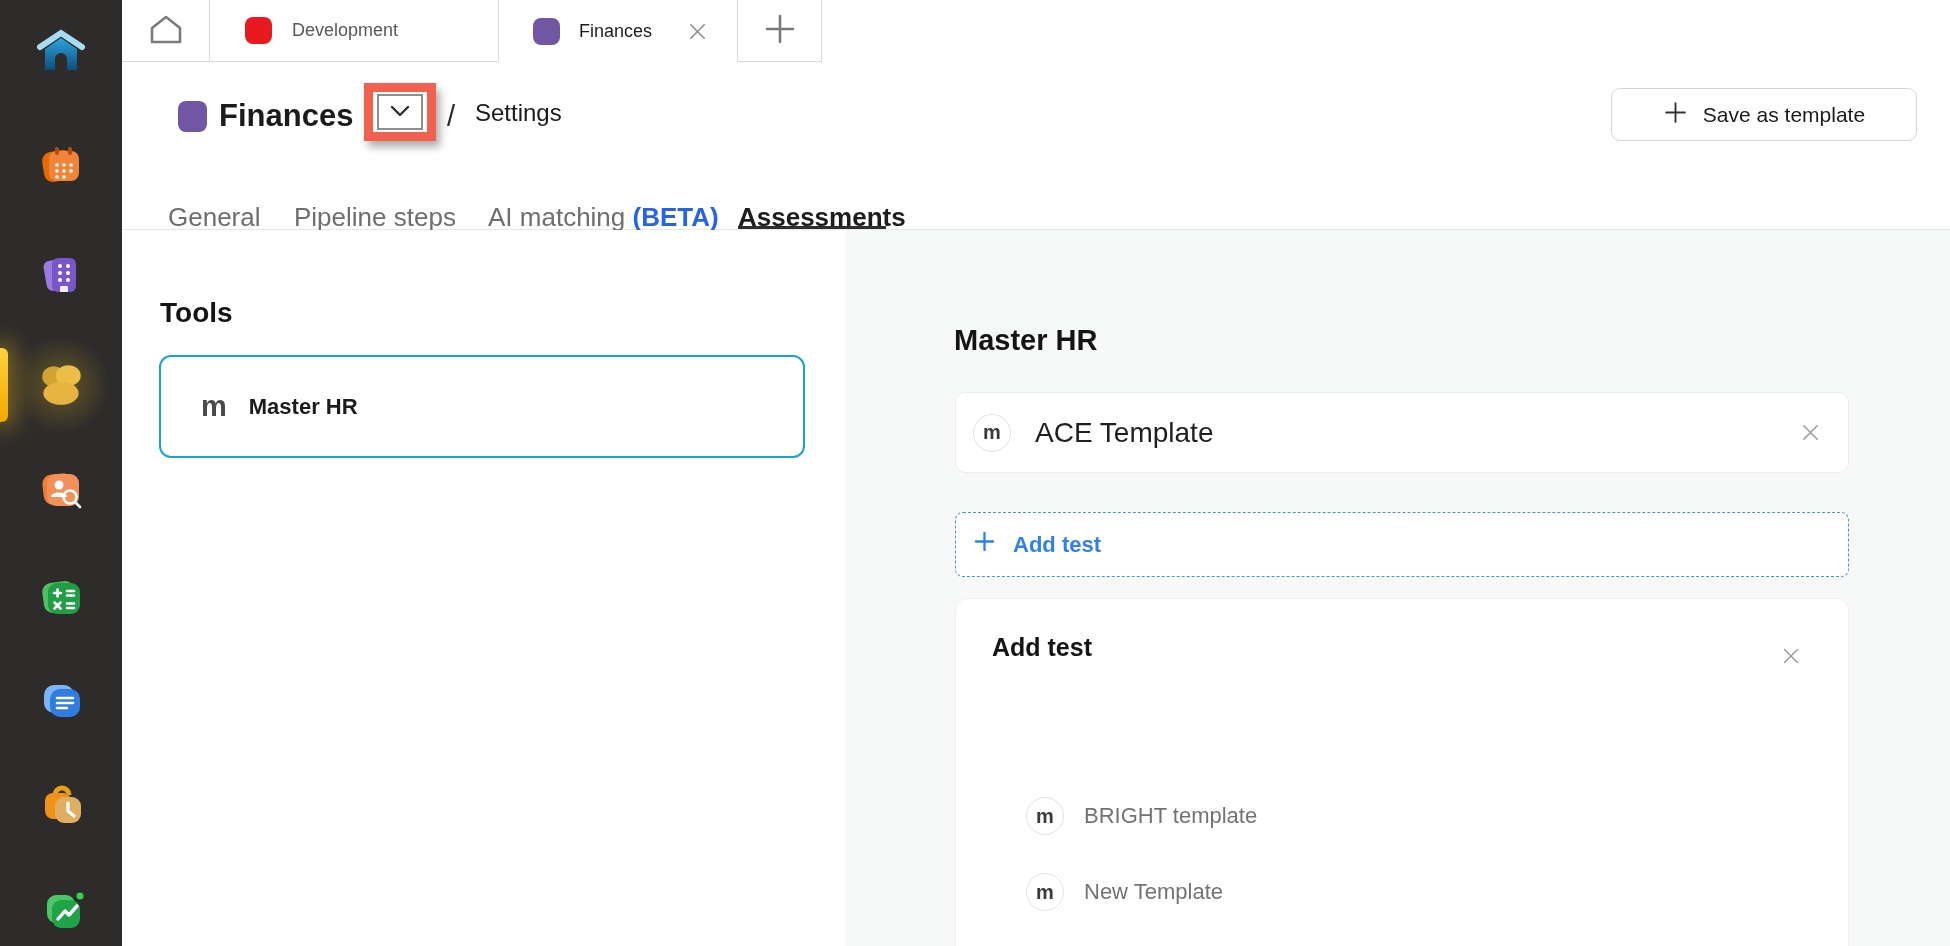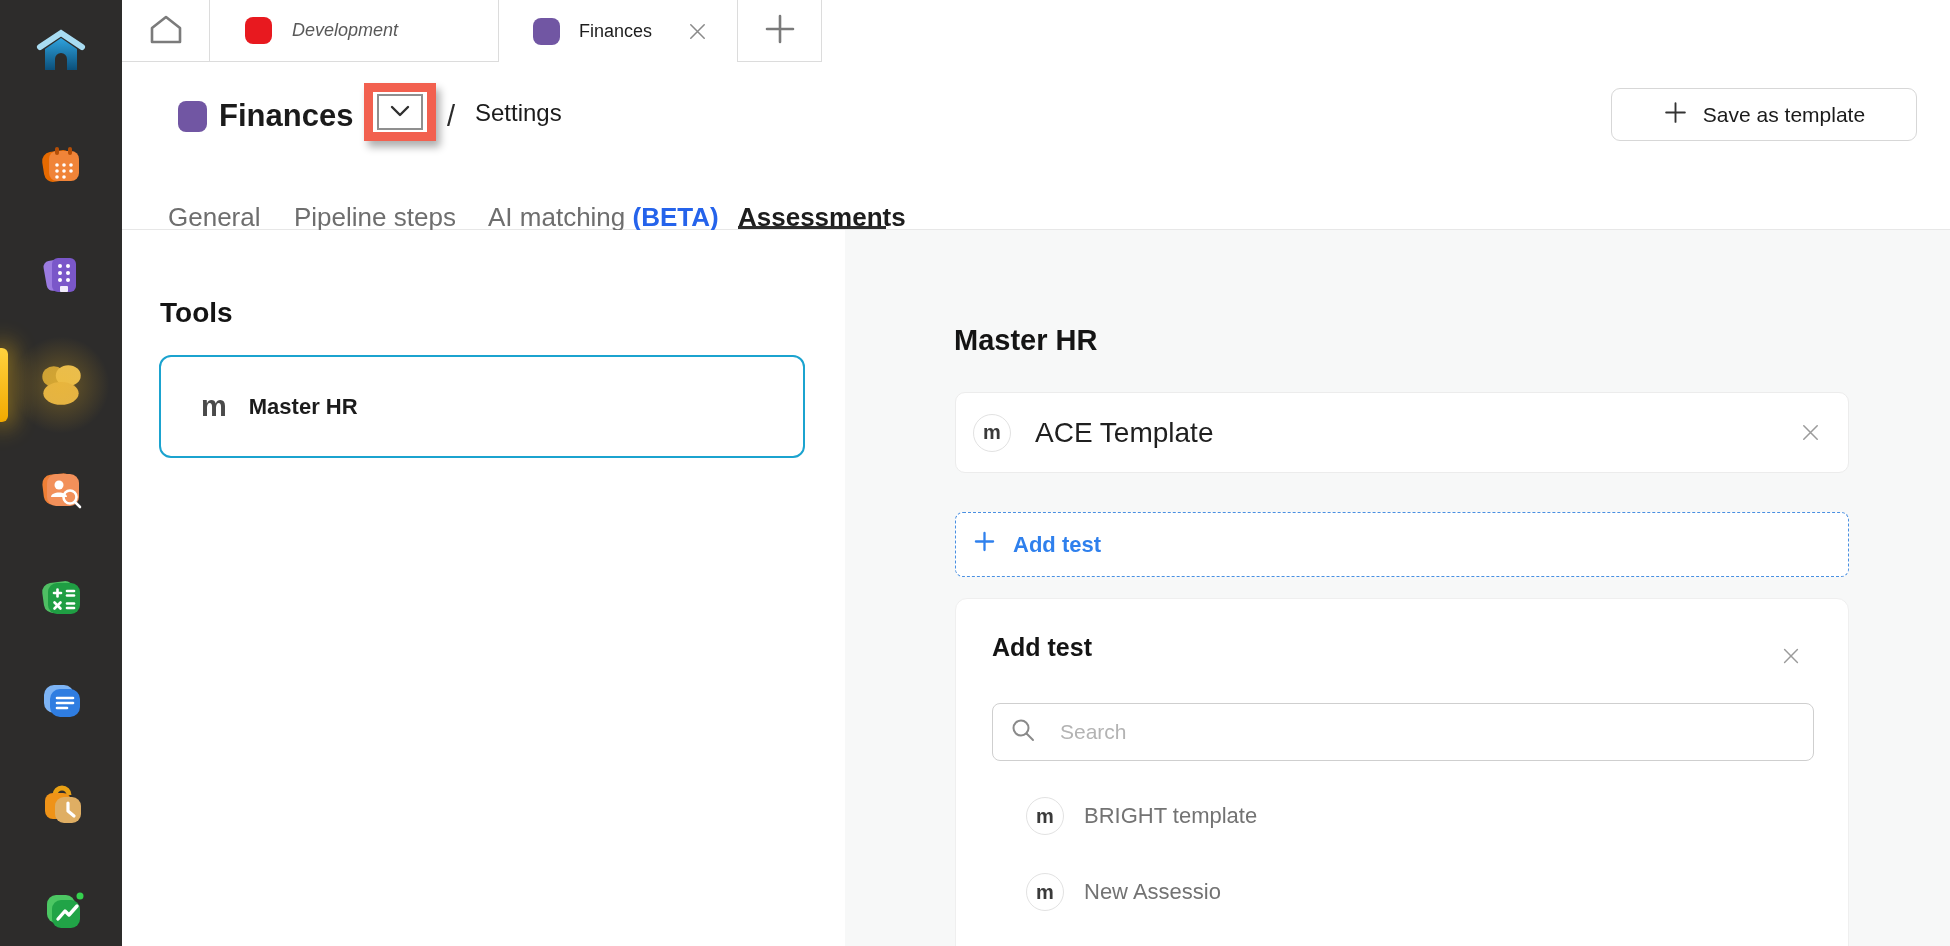--- a/index.html
+++ b/index.html
@@ -25,21 +25,21 @@
   .tab { position:absolute; top:0; height:62px; display:flex; align-items:center; background:#fff; cursor:pointer; }
   .tab-home { left:0; width:88px; justify-content:center; border-right:1px solid #dcdcdc; border-bottom:1px solid #dcdcdc; }
   .tab-dev  { left:88px; width:289px; padding-left:35px; gap:20px; border-right:1px solid #dcdcdc; border-bottom:1px solid #dcdcdc; }
   .tab-fin  { left:377px; width:239px; padding-left:34px; gap:19px; border-right:1px solid #dcdcdc; }
   .newtab-cell { position:absolute; left:616px; top:0; width:84px; height:62px; display:flex; align-items:center; justify-content:center;
                  border-right:1px solid #dcdcdc; border-bottom:1px solid #dcdcdc; cursor:pointer; }
   .proj-dot { width:27px; height:27px; border-radius:8px; flex:0 0 auto; }
   .proj-dot.red { background:#e8191f; }
   .proj-dot.purple { background:#7156a3; }
   .tab-label { font-size:18px; }
-  .tab-dev .tab-label { color:#595959;font-style:italic; }
+  .tab-dev .tab-label { color:#595959; }
   .tab-fin .tab-label { color:#1d1d1d; }
   .tab-close { margin-left:auto; margin-right:28px; display:flex; }
 
   
   .header { position:absolute; left:122px; top:62px; width:1828px; height:168px; background:#fff; border-bottom:1px solid #e7e7e7; }
   .proj-square { position:absolute; left:56px; top:39px; width:29px; height:31px; border-radius:8px; background:#7156a3; }
   .page-title { position:absolute; left:97px; top:36px; font-size:31px; font-weight:700; color:#1b1b1b; }
   .annotation { position:absolute; left:242px; top:21px; width:72px; height:58px; border:9px solid #f2604f;
                 background:#fff; box-shadow:4px 6px 8px rgba(0,0,0,.32); display:flex; align-items:center; justify-content:center; }
   .chev-btn { width:46px; height:36px; background:#fff; border:2px solid #8f8f8f; display:flex; align-items:center; justify-content:center; padding:0; cursor:pointer; }
@@ -324,33 +324,26 @@
       </button>
 
       <div class="add-panel">
         <div class="add-panel-title">Add test</div>
         <span class="panel-close">
             <svg width="22" height="22" viewBox="0 0 24 24">
           <path d="M5 5 L19 19 M19 5 L5 19" stroke="#9b9b9b" stroke-width="1.6" stroke-linecap="round"></path>
         </svg>
           </span>
 
-        <div class="search-box">
-          <span><svg width="26" height="26" viewBox="0 0 26 26">
-            <circle cx="11" cy="11" r="7.5" fill="none" stroke="#8a8a8a" stroke-width="2"></circle>
-            <line x1="16.5" y1="16.5" x2="23" y2="23" stroke="#8a8a8a" stroke-width="2" stroke-linecap="round"></line>
-          </svg></span>
-          <input type="text" placeholder="Search" style="">
-        </div>
 
         <div class="result-row r1">
           <span class="avatar">m</span>
           <span class="result-name">BRIGHT template</span>
         </div>
         <div class="result-row r2">
           <span class="avatar">m</span>
-          <span class="result-name">New Assessio</span>
+          <span class="result-name">New Template</span>
         </div>
       </div>
     </section>
   </div>
 
 </div>
 
 </body></html>

